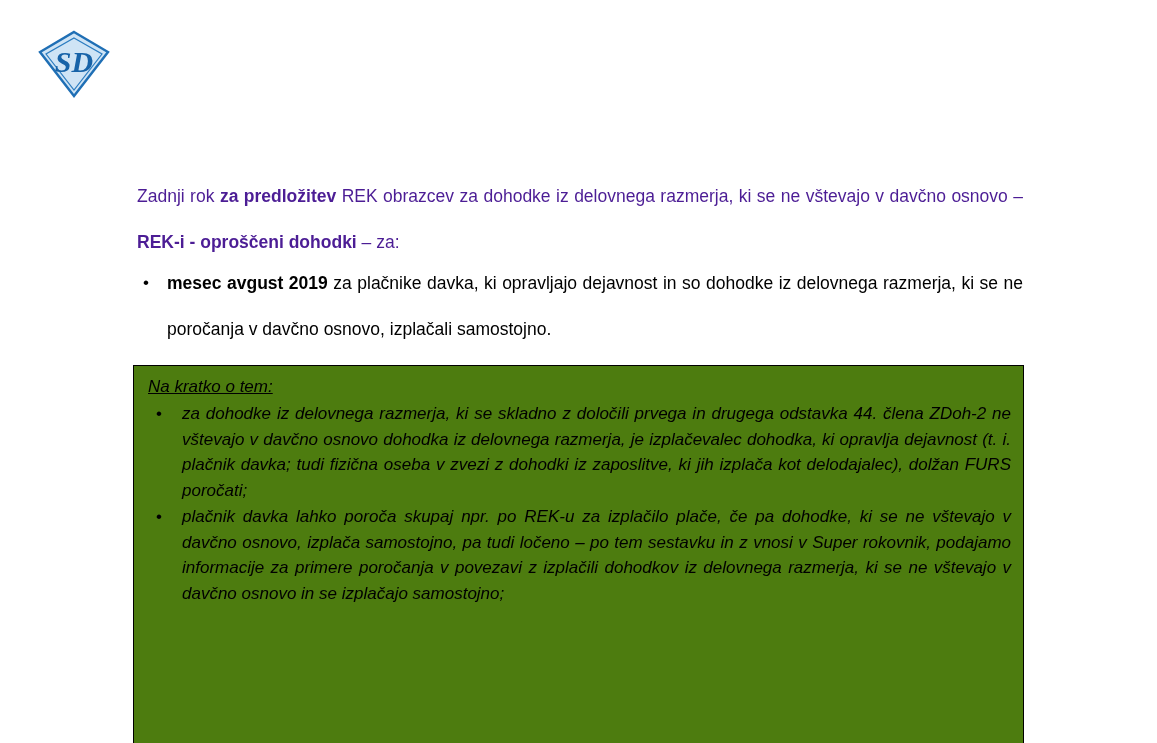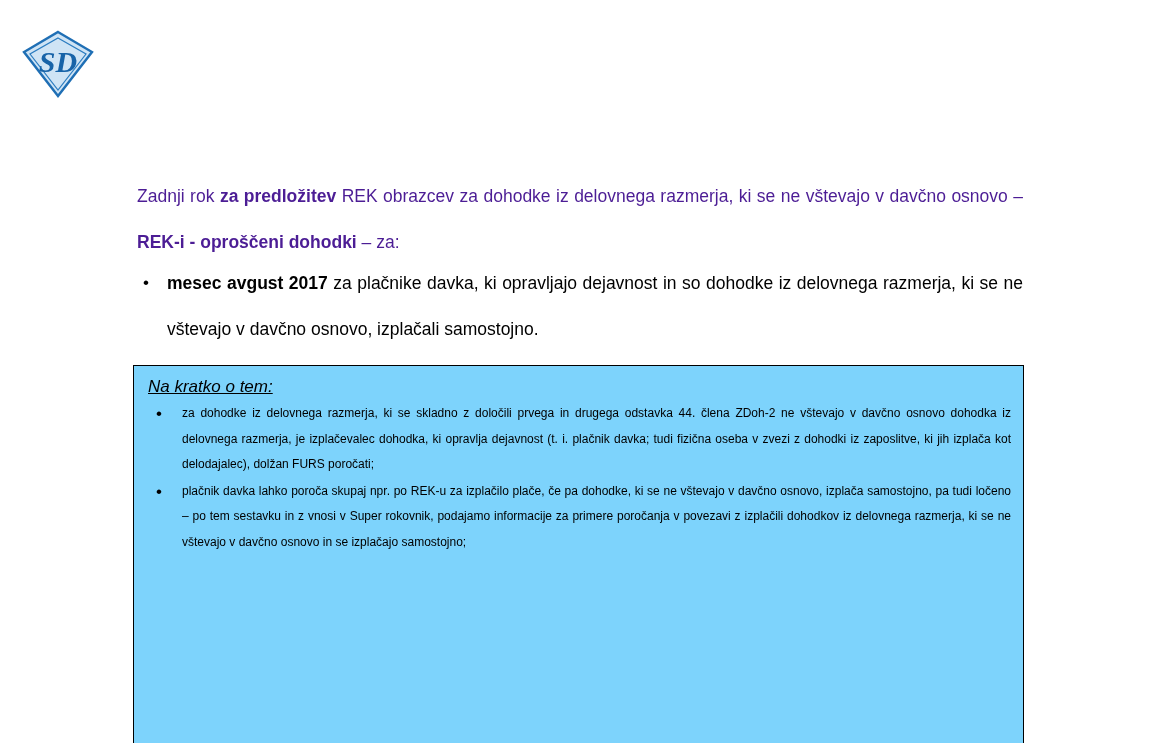--- a/index.html
+++ b/index.html
@@ -17,21 +17,21 @@
   .page {
     position: relative;
     width: 1157px;
     height: 743px;
     background: #ffffff;
   }
 
   
   .logo {
     position: absolute;
-    left: 22px;
+    left: 38px;
     top: 30px;
     width: 72px;
     height: 68px;
   }
 
   
   .intro {
     position: absolute;
     left: 137px;
     top: 173px;
@@ -71,41 +71,42 @@
   .box {
     position: absolute;
     left: 133px;
     top: 365px;
     width: 891px;
     height: 378px;
     border: 1.6px solid #000000;
     border-bottom: none;
     box-sizing: border-box;
     overflow: hidden;
-    background: #7dd3fc;
+    background: #4d7c0f;
   }
   .box-inner {
     padding: 9px 12px 0 14px;
   }
   .box-title {
     font-style: italic;
     font-size: 17px;
     line-height: 24px;
     text-decoration: underline;
     display: inline-block;
     margin-bottom: 1px;
   }
   .box-list {
     margin: 0;
     padding: 0;
   }
   .box-list .li {
     position: relative;
     padding-left: 34px;
-    font-size: 12px;
+    font-style: italic;
+    font-size: 17px;
     line-height: 25.5px;
     text-align: justify;
     margin-top: 1px;
   }
   .box-list .li::before {
     content: "\2022";
     position: absolute;
     left: 8px;
     top: 0;
     font-size: 17px;
@@ -128,21 +129,21 @@
       <text x="36" y="42" font-family="'Liberation Serif', serif" font-size="30" font-style="italic" font-weight="bold" fill="#1763a8" text-anchor="middle">SD</text>
     </svg>
   </div>
 
   <div class="intro">
     <span>Zadnji rok </span><b>za predložitev </b><span>REK obrazcev za dohodke iz delovnega razmerja, ki se ne vštevajo v davčno osnovo – </span><b>REK-i - oproščeni dohodki </b><span>– za:</span>
   </div>
 
   <div class="top-list">
     <div class="li">
-      <b>mesec avgust 2017 </b><span>za plačnike davka, ki opravljajo dejavnost in so dohodke iz delovnega razmerja, ki se ne vštevajo v davčno osnovo, izplačali samostojno.</span>
+      <b>mesec avgust 2019 </b><span>za plačnike davka, ki opravljajo dejavnost in so dohodke iz delovnega razmerja, ki se ne poročanja v davčno osnovo, izplačali samostojno.</span>
     </div>
   </div>
 
   <div class="box">
     <div class="box-inner">
       <div class="box-title">Na kratko o tem:</div>
       <div class="box-list">
         <div class="li">za dohodke iz delovnega razmerja, ki se skladno z določili prvega in drugega odstavka 44. člena ZDoh-2 ne vštevajo v davčno osnovo dohodka iz delovnega razmerja, je izplačevalec dohodka, ki opravlja dejavnost (t. i. plačnik davka; tudi fizična oseba v zvezi z dohodki iz zaposlitve, ki jih izplača kot delodajalec), dolžan FURS poročati;</div>
         <div class="li">plačnik davka lahko poroča skupaj npr. po REK-u za izplačilo plače, če pa dohodke, ki se ne vštevajo v davčno osnovo, izplača samostojno, pa tudi ločeno – po tem sestavku in z vnosi v Super rokovnik, podajamo informacije za primere poročanja v povezavi z izplačili dohodkov iz delovnega razmerja, ki se ne vštevajo v davčno osnovo in se izplačajo samostojno;</div>
       </div>

